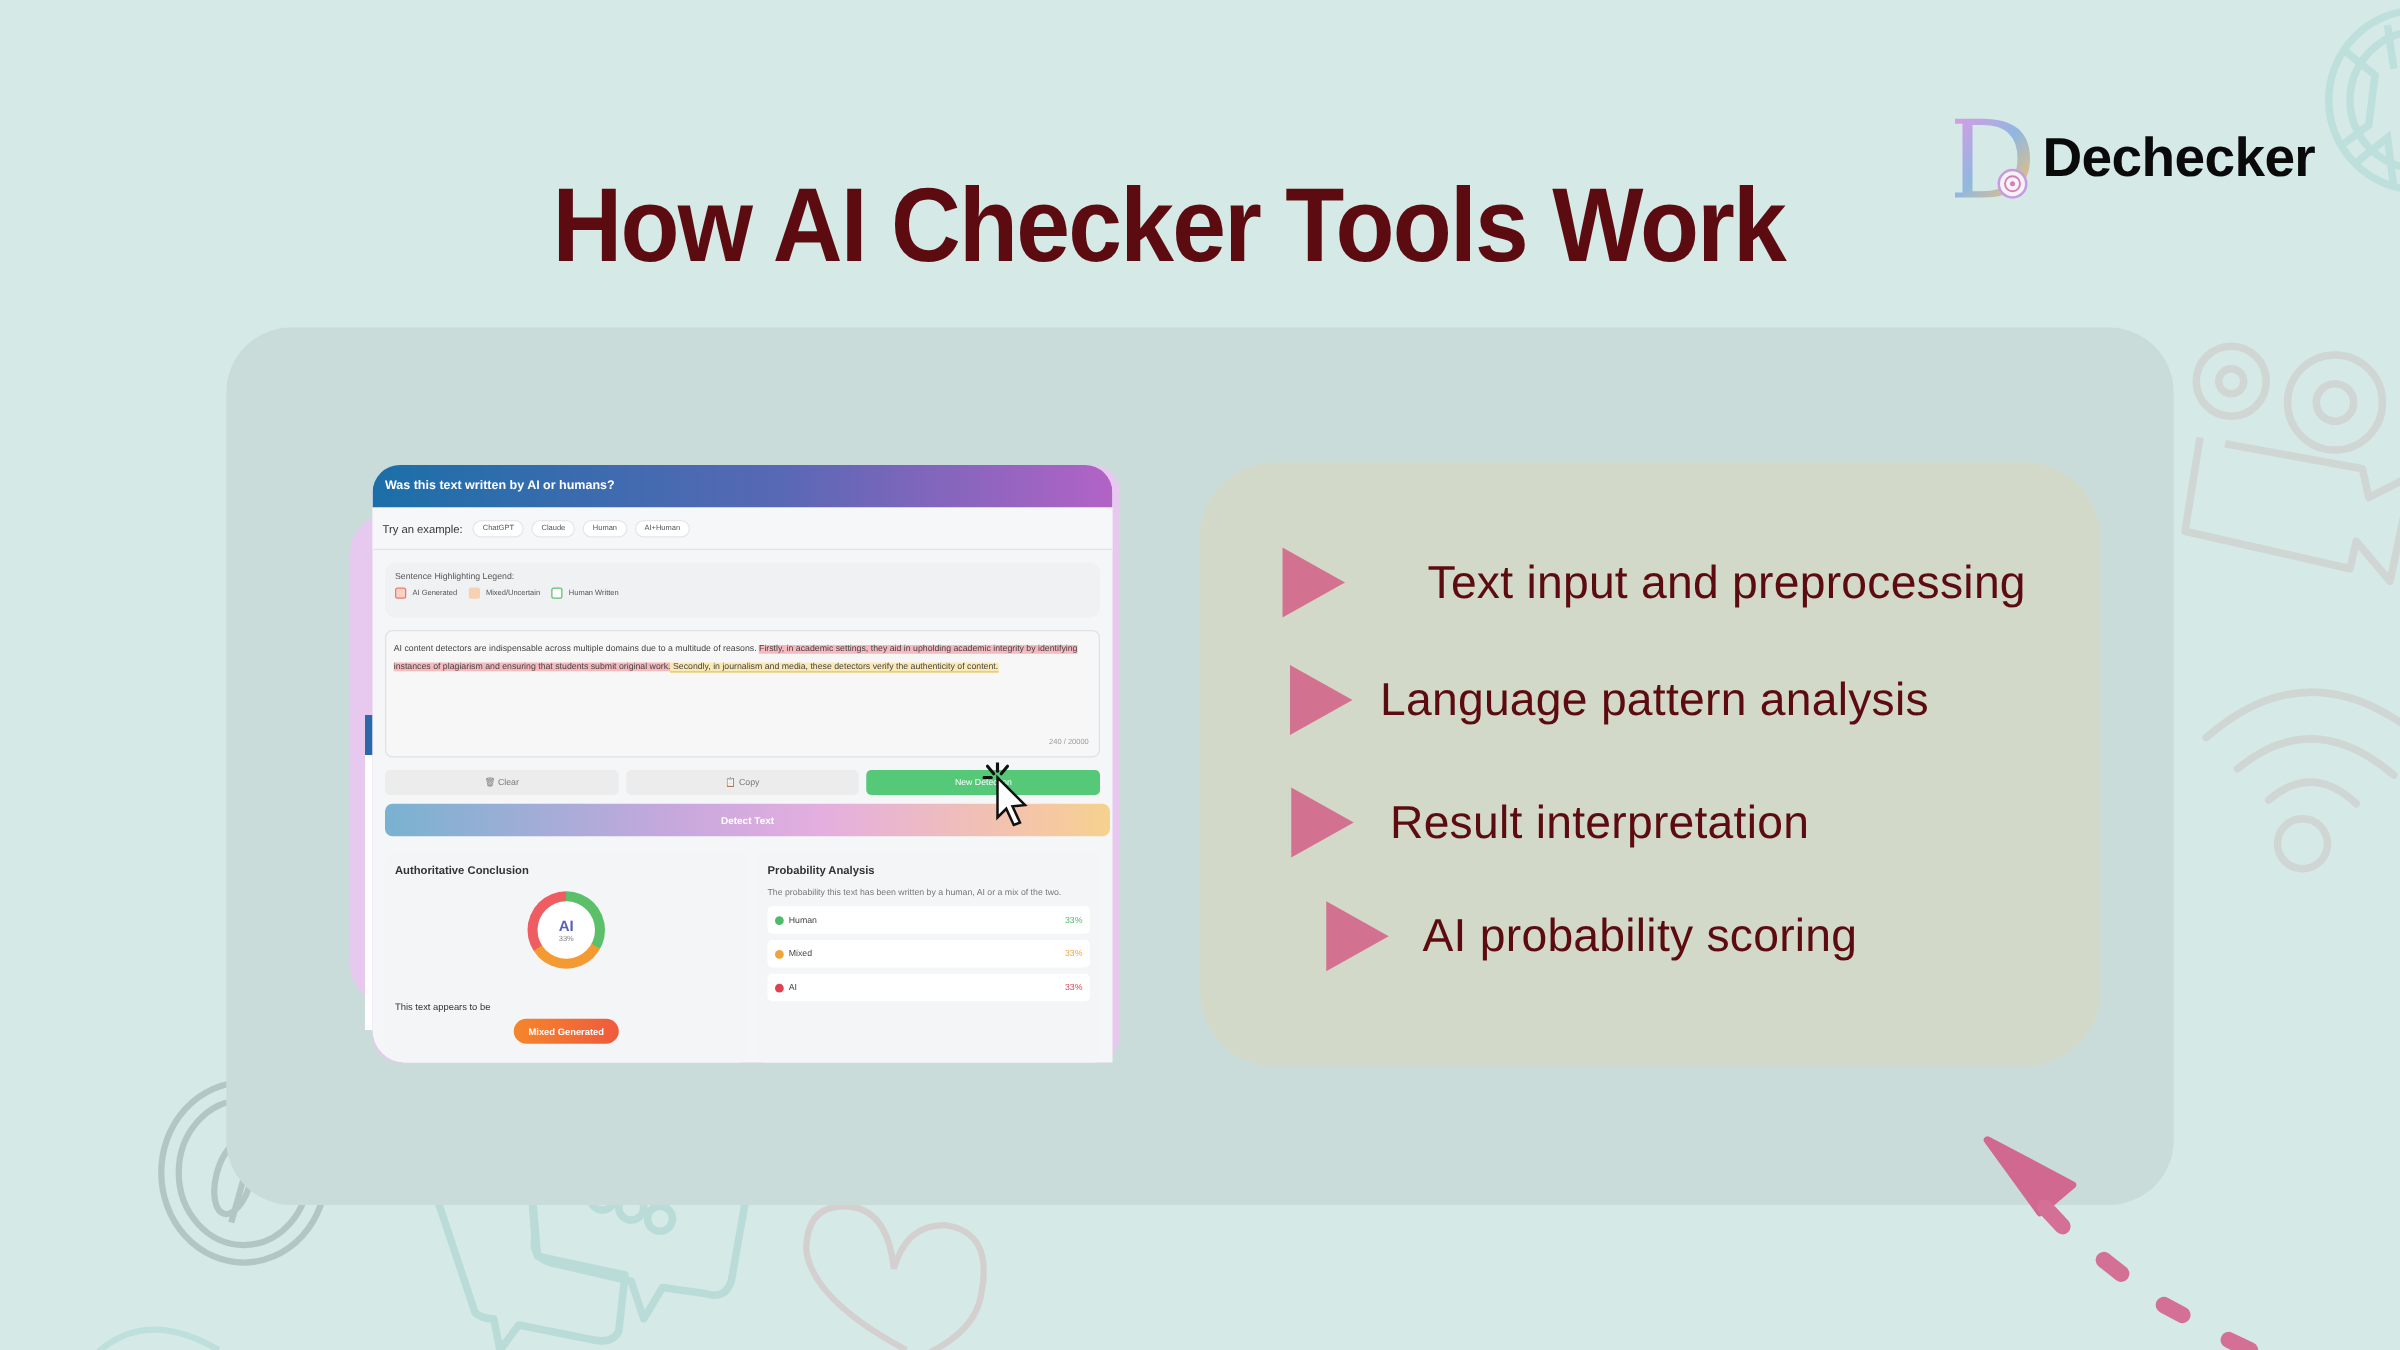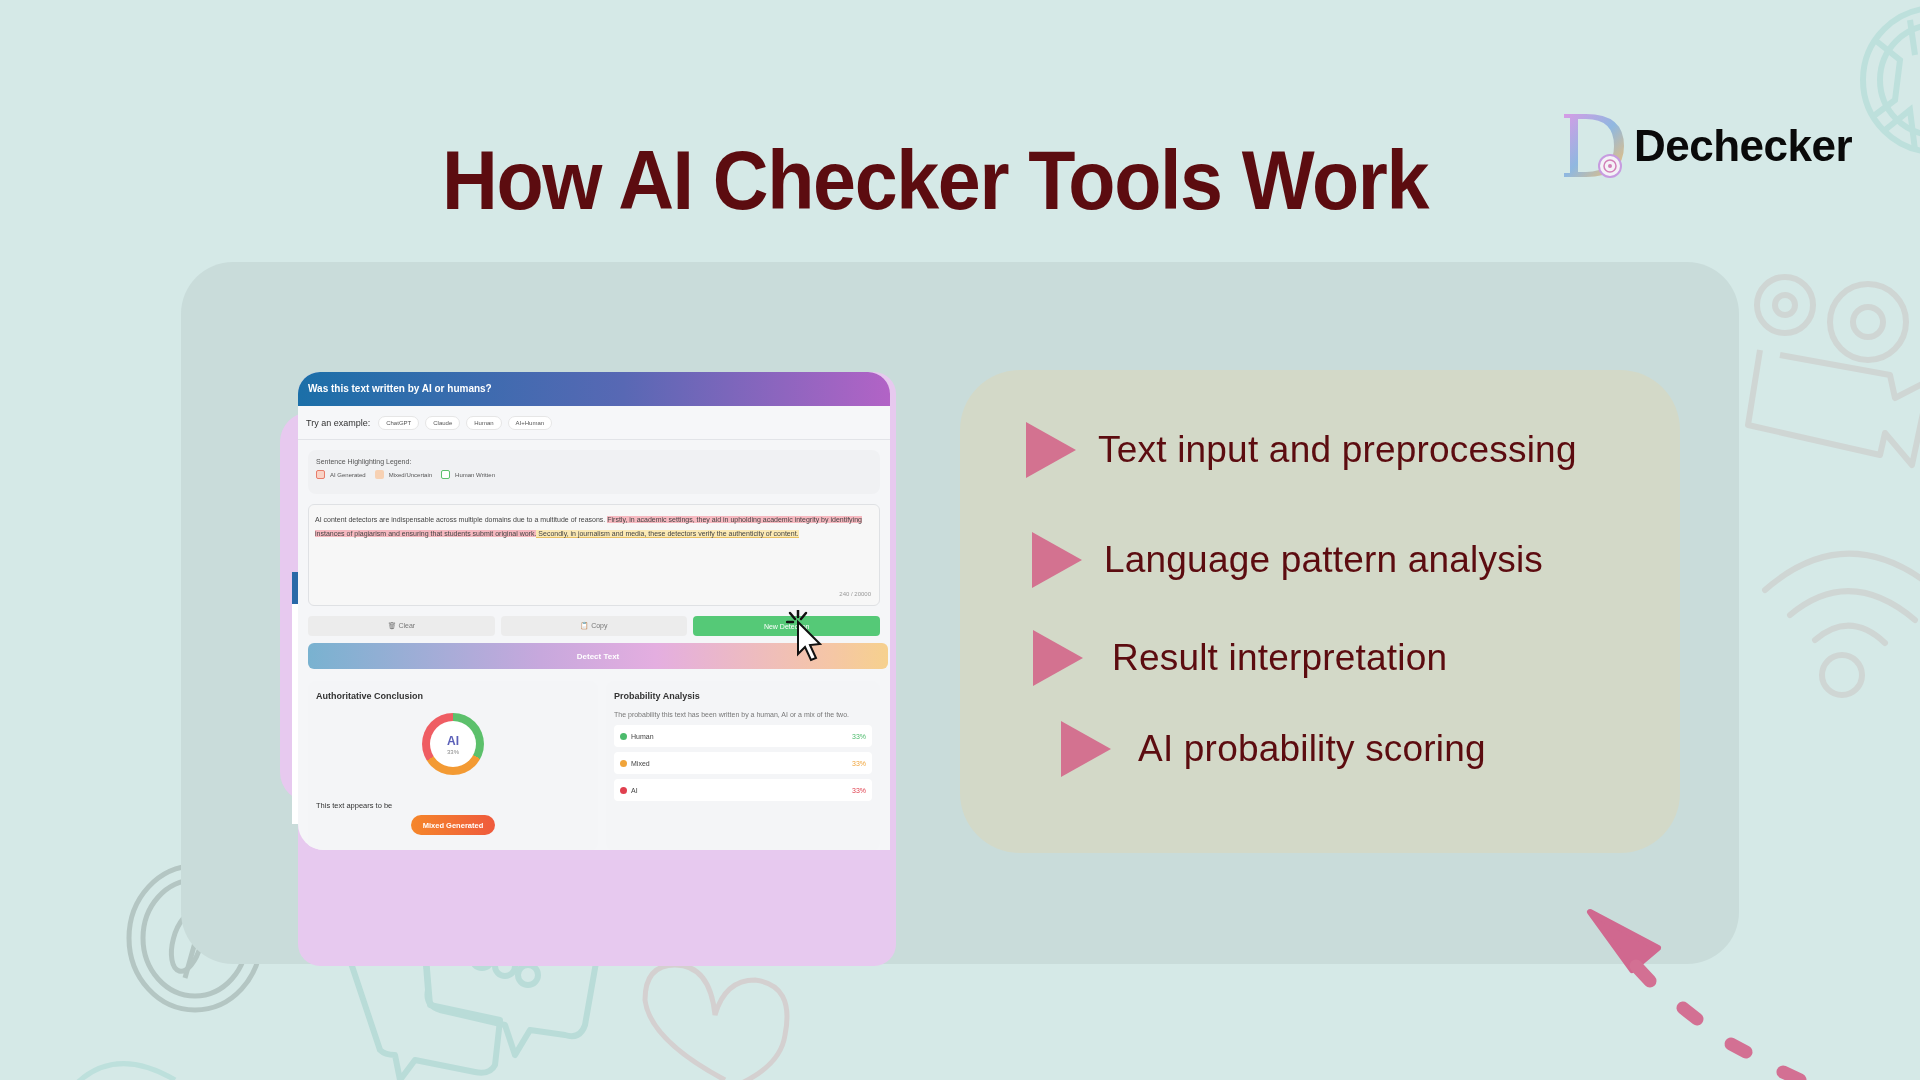--- a/index.html
+++ b/index.html
@@ -13,42 +13,42 @@
 
   .page-title {
     position: absolute; left: 0; width: 1870px; top: 132px;
     text-align: center;
     font-family: "Liberation Sans", sans-serif;
     font-weight: 700; font-size: 84px; letter-spacing: -1.5px;
     color: #5c0c10;
     transform: scaleX(0.92);
   }
 
-  .brand { position: absolute; left: 1562px; top: 111px; display: flex; align-items: center; }
+  .brand { position: absolute; left: 1562px; top: 92px; display: flex; align-items: center; }
   .brand-logo { width: 66px; height: 70px; position: relative; }
   .brand-name {
     font-family: "Liberation Sans", sans-serif; font-weight: 700; font-size: 44px;
     color: #0a0a0a; margin-left: 6px; letter-spacing: -0.5px;
   }
 
   .panel {
     position: absolute; left: 181px; top: 262px; width: 1558px; height: 702px;
     background: #c9dcda; border-radius: 52px;
   }
 
   
   .shot-wrap { position: absolute; left: 278px; top: 372px; width: 620px; height: 478px; }
   .shot-back {
     position: absolute; left: 2px; top: 40px; width: 40px; height: 390px;
     background: #e7c9ef; border-radius: 30px 0 0 30px;
   }
   .shot-back-blue { position: absolute; left: 12px; top: 160px; width: 10px; height: 32px; background: #2a69a8; }
   .shot-back-white { position: absolute; left: 12px; top: 192px; width: 10px; height: 220px; background: #fff; }
   .shot-frame {
-    position: absolute; left: 20px; top: 0; width: 598px; height: 594px;
+    position: absolute; left: 20px; top: 0; width: 598px; height: 478px;
     background: #e7c9ef; border-radius: 22px 22px 22px 22px; padding: 0 6px 0 0;
   }
   .shot {
     position: absolute; left: 0; top: 0; width: 592px; height: 478px;
     background: #f5f6f8; border-radius: 22px 22px 0 26px; overflow: hidden;
   }
   .shot-header {
     height: 34px; background: linear-gradient(90deg, #1b6fa8 0%, #5868b4 55%, #b263c6 100%);
     color: #fff; font-weight: 700; font-size: 10px; padding: 11px 10px;
   }
@@ -271,21 +271,21 @@
   <g stroke="#111" stroke-width="2.5" stroke-linecap="round">
     <line x1="4" y1="3" x2="9" y2="9"></line>
       <line x1="12" y1="0" x2="12" y2="7"></line>
       <line x1="20" y1="3" x2="15" y2="9"></line>
     <line x1="1" y1="12" x2="7" y2="12"></line>
   </g>
   <path d="M12 12 L12 44 L19 37 L25 50 L30 48 L24 35 L34 34 Z" fill="#fff" stroke="#111" stroke-width="2"></path>
 </svg>
 
 <div class="steps">
-  <div class="step" style="left:66px;top:52px;">
+  <div class="step" style="left:66px;top:68px;gap:44px;">
     <span class="tri"></span>
     <span class="step-label">Text input and preprocessing</span>
   </div>
   <div class="step" style="left:72px;top:162px;">
     <span class="tri"></span>
     <span class="step-label">Language pattern analysis</span>
   </div>
   <div class="step" style="left:73px;top:260px;">
     <span class="tri"></span>
     <span class="step-label" style="margin-left:29px">Result interpretation</span>

